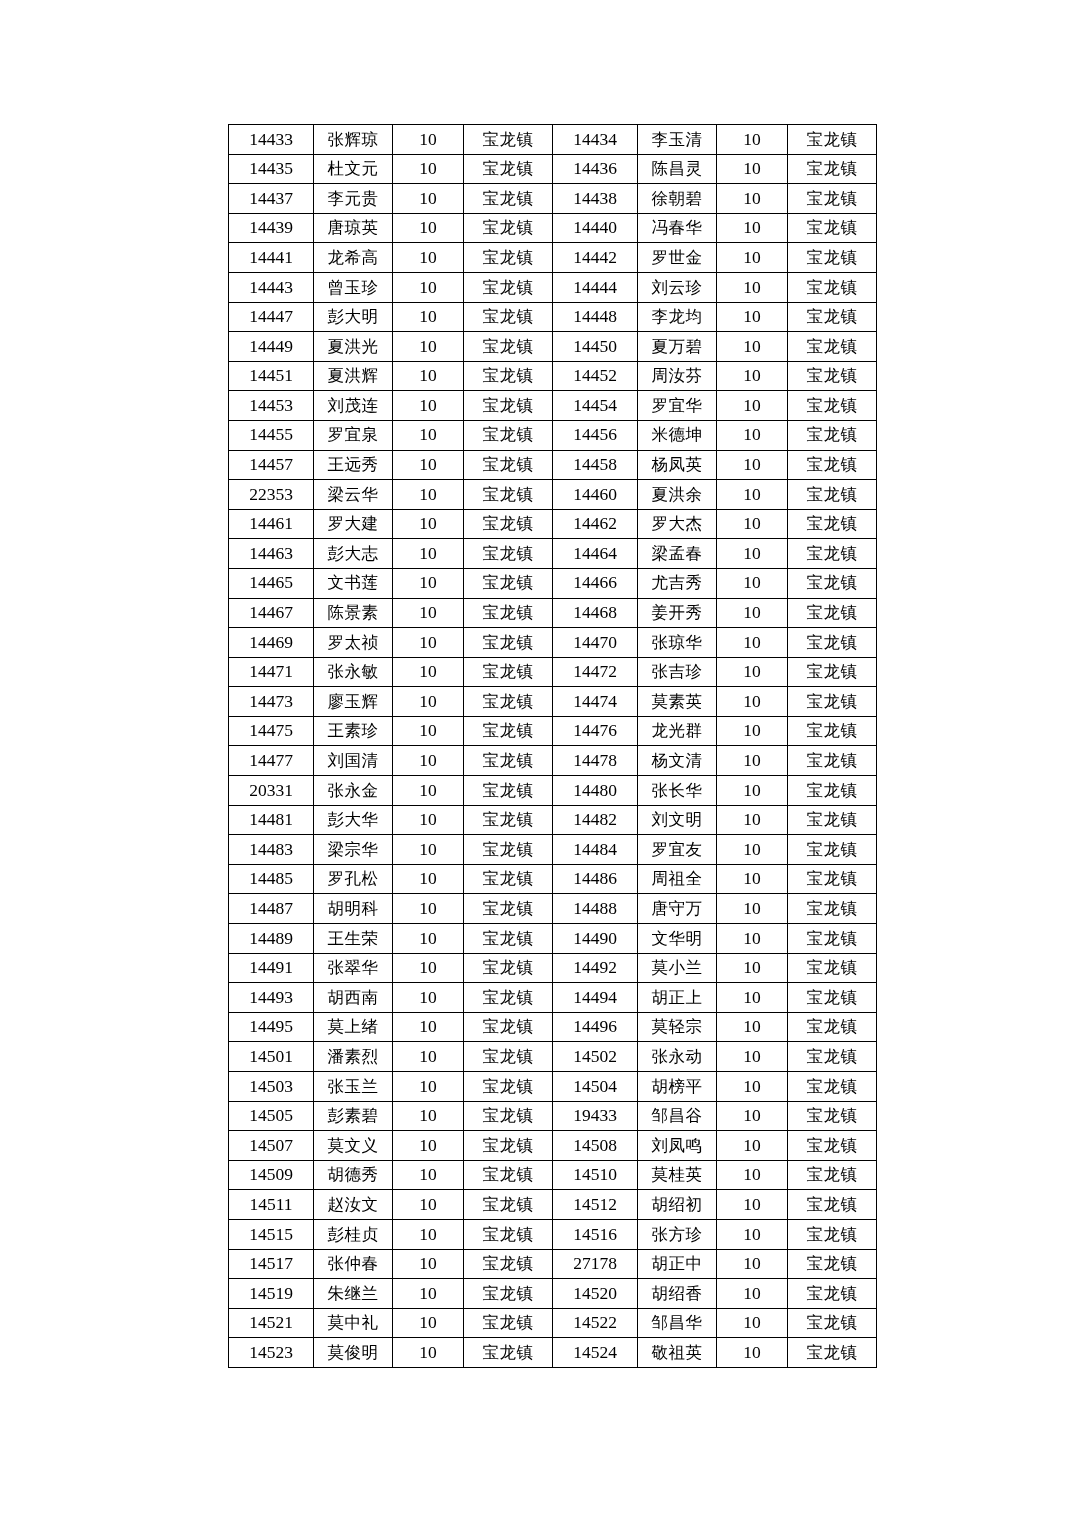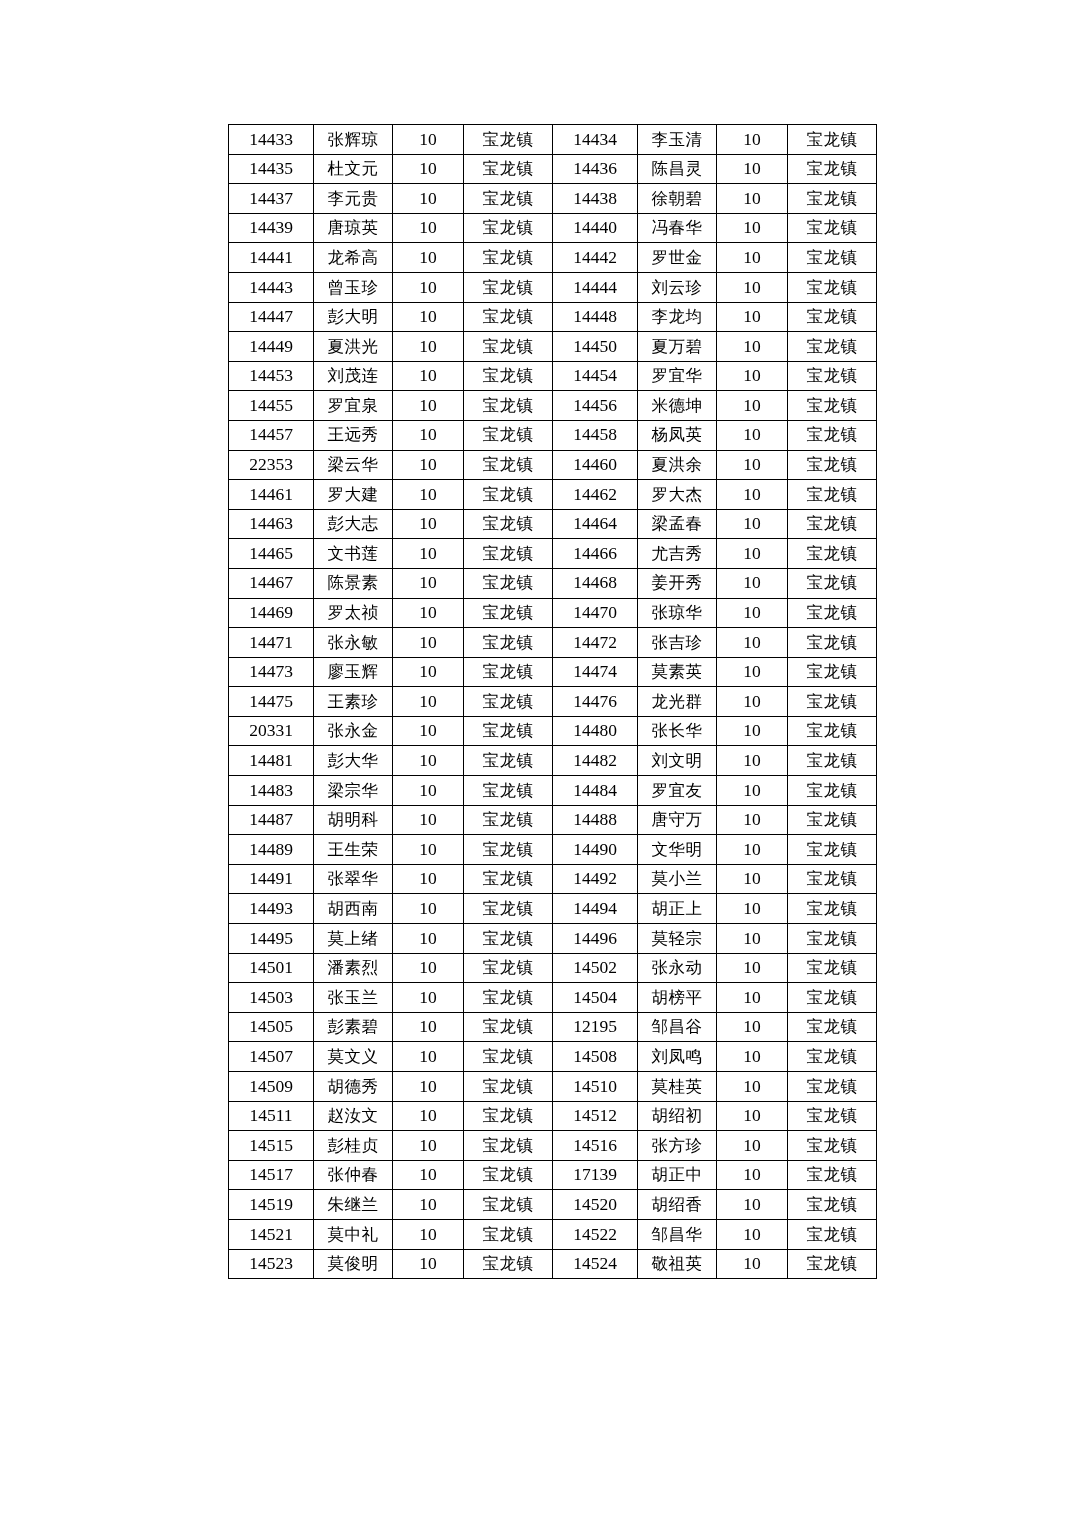--- a/index.html
+++ b/index.html
@@ -121,20 +121,30 @@
           <td class="c-id">14449</td>
           <td class="c-name"><span class="cn">夏洪光</span></td>
           <td class="c-amt">10</td>
           <td class="c-town"><span class="cn">宝龙镇</span></td>
           <td class="c-id">14450</td>
           <td class="c-name"><span class="cn">夏万碧</span></td>
           <td class="c-amt">10</td>
           <td class="c-town"><span class="cn">宝龙镇</span></td>
         </tr>
         <tr>
+          <td class="c-id">14451</td>
+          <td class="c-name"><span class="cn">夏洪辉</span></td>
+          <td class="c-amt">10</td>
+          <td class="c-town"><span class="cn">宝龙镇</span></td>
+          <td class="c-id">14452</td>
+          <td class="c-name"><span class="cn">周汝芬</span></td>
+          <td class="c-amt">10</td>
+          <td class="c-town"><span class="cn">宝龙镇</span></td>
+        </tr>
+        <tr>
           <td class="c-id">14453</td>
           <td class="c-name"><span class="cn">刘茂连</span></td>
           <td class="c-amt">10</td>
           <td class="c-town"><span class="cn">宝龙镇</span></td>
           <td class="c-id">14454</td>
           <td class="c-name"><span class="cn">罗宜华</span></td>
           <td class="c-amt">10</td>
           <td class="c-town"><span class="cn">宝龙镇</span></td>
         </tr>
         <tr>
@@ -241,20 +251,30 @@
           <td class="c-id">14475</td>
           <td class="c-name"><span class="cn">王素珍</span></td>
           <td class="c-amt">10</td>
           <td class="c-town"><span class="cn">宝龙镇</span></td>
           <td class="c-id">14476</td>
           <td class="c-name"><span class="cn">龙光群</span></td>
           <td class="c-amt">10</td>
           <td class="c-town"><span class="cn">宝龙镇</span></td>
         </tr>
         <tr>
+          <td class="c-id">14477</td>
+          <td class="c-name"><span class="cn">刘国清</span></td>
+          <td class="c-amt">10</td>
+          <td class="c-town"><span class="cn">宝龙镇</span></td>
+          <td class="c-id">14478</td>
+          <td class="c-name"><span class="cn">杨文清</span></td>
+          <td class="c-amt">10</td>
+          <td class="c-town"><span class="cn">宝龙镇</span></td>
+        </tr>
+        <tr>
           <td class="c-id">20331</td>
           <td class="c-name"><span class="cn">张永金</span></td>
           <td class="c-amt">10</td>
           <td class="c-town"><span class="cn">宝龙镇</span></td>
           <td class="c-id">14480</td>
           <td class="c-name"><span class="cn">张长华</span></td>
           <td class="c-amt">10</td>
           <td class="c-town"><span class="cn">宝龙镇</span></td>
         </tr>
         <tr>
@@ -271,20 +291,30 @@
           <td class="c-id">14483</td>
           <td class="c-name"><span class="cn">梁宗华</span></td>
           <td class="c-amt">10</td>
           <td class="c-town"><span class="cn">宝龙镇</span></td>
           <td class="c-id">14484</td>
           <td class="c-name"><span class="cn">罗宜友</span></td>
           <td class="c-amt">10</td>
           <td class="c-town"><span class="cn">宝龙镇</span></td>
         </tr>
         <tr>
+          <td class="c-id">14485</td>
+          <td class="c-name"><span class="cn">罗孔松</span></td>
+          <td class="c-amt">10</td>
+          <td class="c-town"><span class="cn">宝龙镇</span></td>
+          <td class="c-id">14486</td>
+          <td class="c-name"><span class="cn">周祖全</span></td>
+          <td class="c-amt">10</td>
+          <td class="c-town"><span class="cn">宝龙镇</span></td>
+        </tr>
+        <tr>
           <td class="c-id">14487</td>
           <td class="c-name"><span class="cn">胡明科</span></td>
           <td class="c-amt">10</td>
           <td class="c-town"><span class="cn">宝龙镇</span></td>
           <td class="c-id">14488</td>
           <td class="c-name"><span class="cn">唐守万</span></td>
           <td class="c-amt">10</td>
           <td class="c-town"><span class="cn">宝龙镇</span></td>
         </tr>
         <tr>
@@ -345,21 +375,21 @@
           <td class="c-id">14504</td>
           <td class="c-name"><span class="cn">胡榜平</span></td>
           <td class="c-amt">10</td>
           <td class="c-town"><span class="cn">宝龙镇</span></td>
         </tr>
         <tr>
           <td class="c-id">14505</td>
           <td class="c-name"><span class="cn">彭素碧</span></td>
           <td class="c-amt">10</td>
           <td class="c-town"><span class="cn">宝龙镇</span></td>
-          <td class="c-id">12195</td>
+          <td class="c-id">19433</td>
           <td class="c-name"><span class="cn">邹昌谷</span></td>
           <td class="c-amt">10</td>
           <td class="c-town"><span class="cn">宝龙镇</span></td>
         </tr>
         <tr>
           <td class="c-id">14507</td>
           <td class="c-name"><span class="cn">莫文义</span></td>
           <td class="c-amt">10</td>
           <td class="c-town"><span class="cn">宝龙镇</span></td>
           <td class="c-id">14508</td>
@@ -395,21 +425,21 @@
           <td class="c-id">14516</td>
           <td class="c-name"><span class="cn">张方珍</span></td>
           <td class="c-amt">10</td>
           <td class="c-town"><span class="cn">宝龙镇</span></td>
         </tr>
         <tr>
           <td class="c-id">14517</td>
           <td class="c-name"><span class="cn">张仲春</span></td>
           <td class="c-amt">10</td>
           <td class="c-town"><span class="cn">宝龙镇</span></td>
-          <td class="c-id">17139</td>
+          <td class="c-id">27178</td>
           <td class="c-name"><span class="cn">胡正中</span></td>
           <td class="c-amt">10</td>
           <td class="c-town"><span class="cn">宝龙镇</span></td>
         </tr>
         <tr>
           <td class="c-id">14519</td>
           <td class="c-name"><span class="cn">朱继兰</span></td>
           <td class="c-amt">10</td>
           <td class="c-town"><span class="cn">宝龙镇</span></td>
           <td class="c-id">14520</td>

